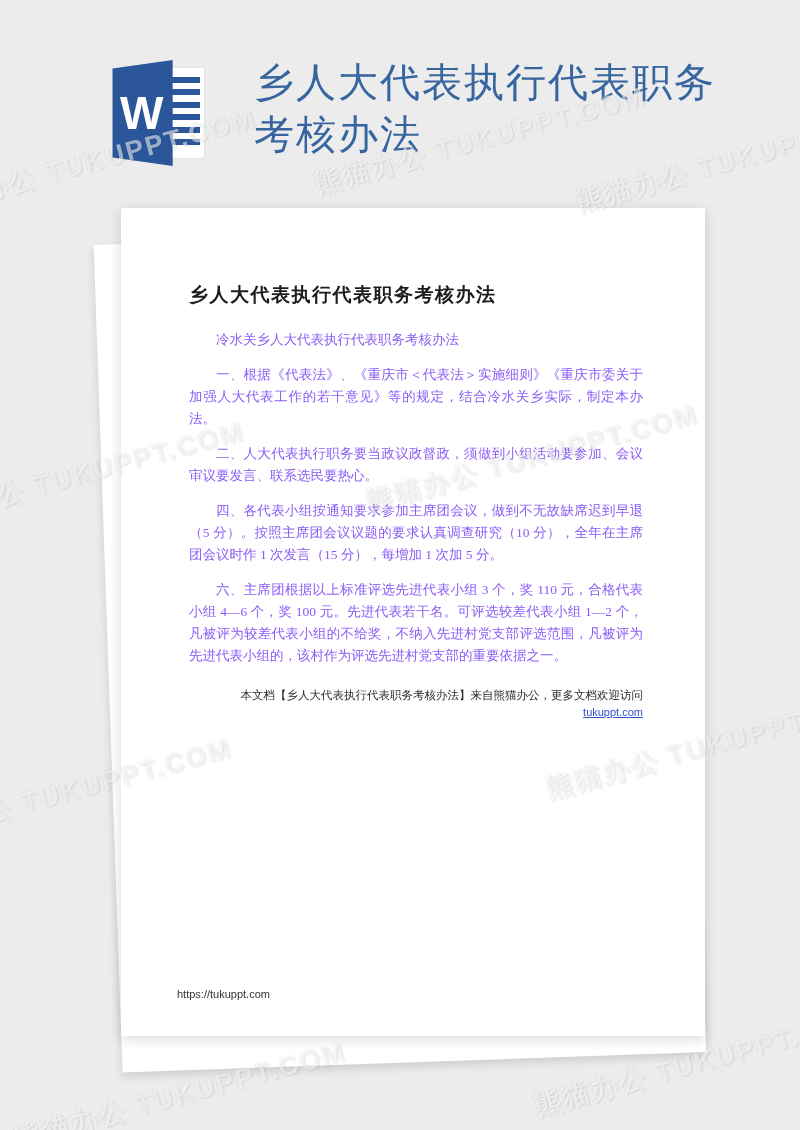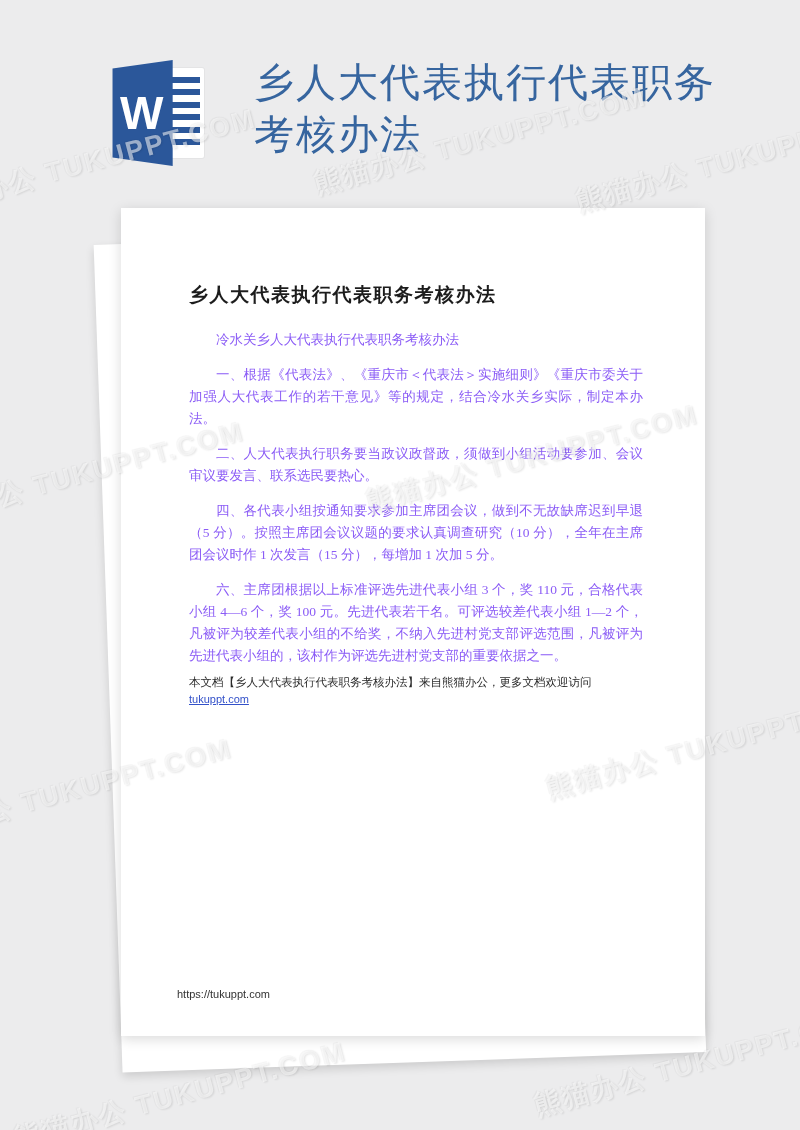--- a/index.html
+++ b/index.html
@@ -62,23 +62,23 @@
     letter-spacing:1.5px;
   }
   .doc-body{margin-top:21px;}
   .doc-body p{
     margin:13px 0 0 0;
     font-family:"Liberation Serif","DejaVu Serif",serif;
     font-size:13.5px;line-height:22px;color:#8b5cf6;
     text-align:justify;text-indent:2em;
   }
   .doc-note{
-    margin-top:7px;
+    margin-top:20px;
     font-family:"Liberation Serif","DejaVu Serif",serif;
-    font-size:11.5px;line-height:17px;color:#2b2b2b;
+    font-size:11.5px;line-height:17px;color:#2b2b2b;text-align:right;
   }
   .doc-note a{
     color:#3351c9;text-decoration:underline;cursor:pointer;
     font-family:"Liberation Sans",sans-serif;font-size:11px;
   }
   .page-url{
     position:absolute;left:56px;top:780px;
     font-size:11px;color:#333333;
     font-family:"Liberation Sans",sans-serif;
   }

